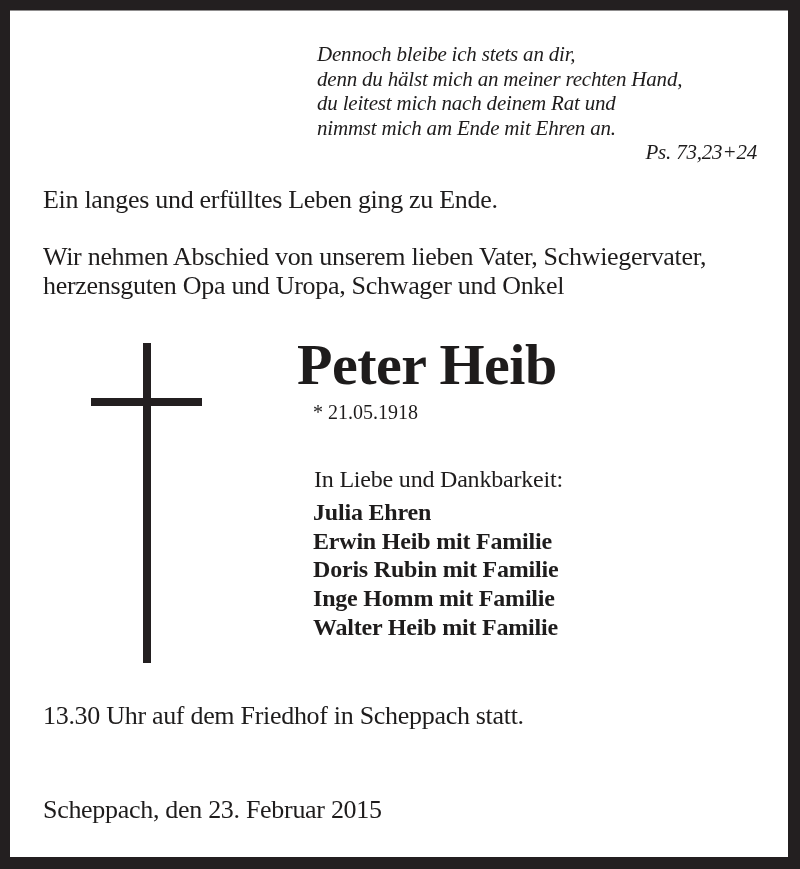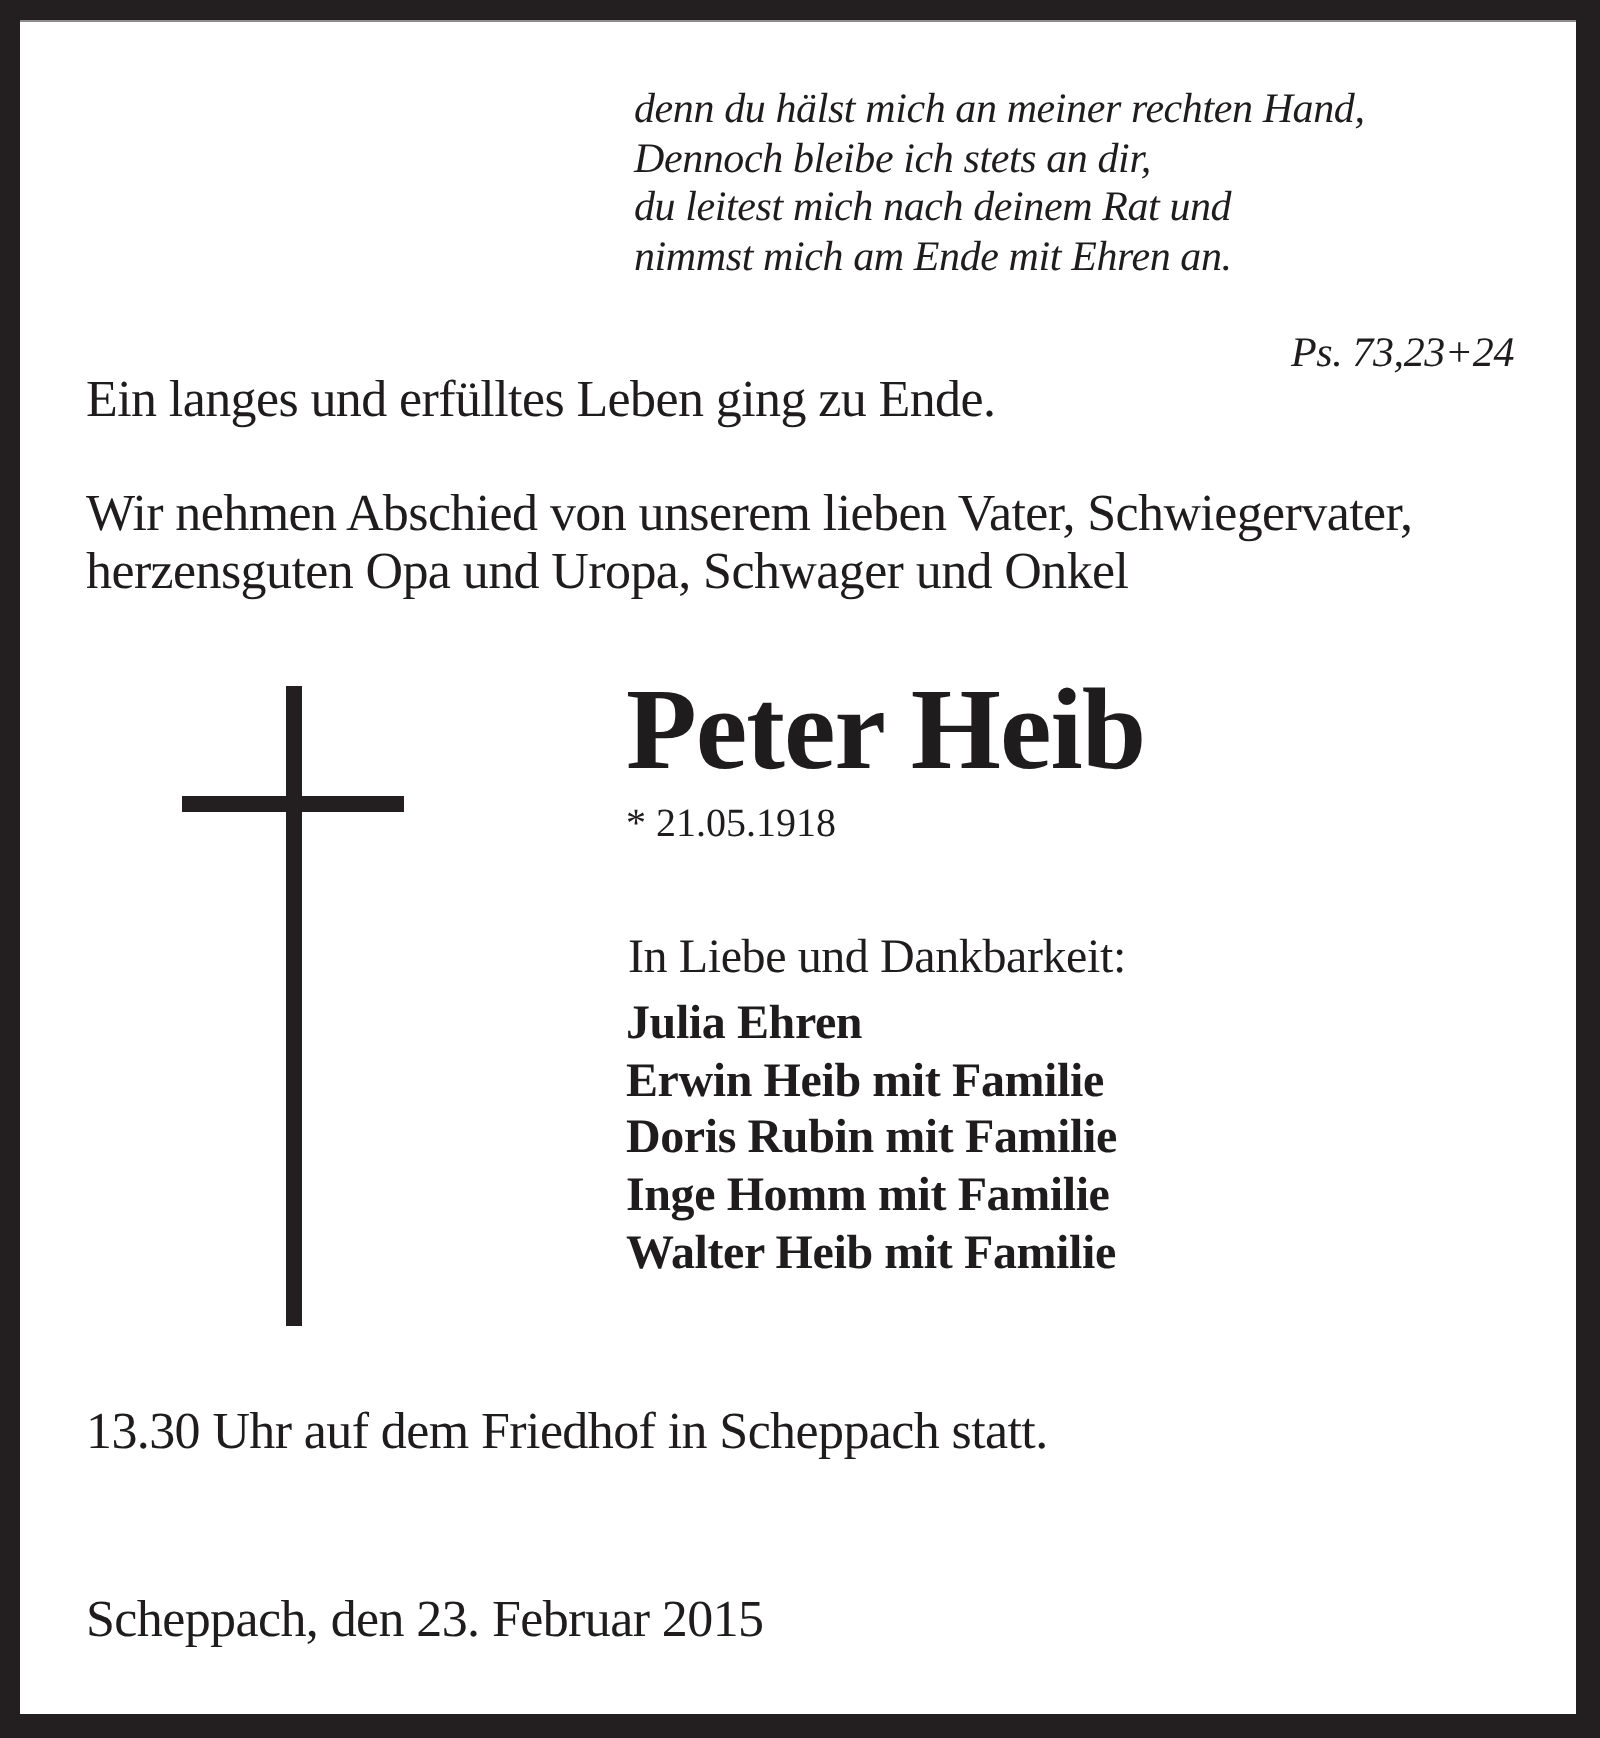--- a/index.html
+++ b/index.html
@@ -25,21 +25,21 @@
   .hairline     { left:10px; top:10px; width:778px; height:1px; background:#8f8d8e; }
 
   
   .quote-block {
     left: 317px; top: 42px; width: 440px;
     font-style: italic;
     font-size: 21px;
     line-height: 24.5px;
     letter-spacing: -0.2px;
   }
-  .quote-attribution { text-align: right; margin-top: 24px; }
+  .quote-attribution { text-align: right; }
 
   .intro-line {
     left: 43px; top: 185px;
     font-size: 26px;
     letter-spacing: -0.3px;
     white-space: nowrap;
     font-family: Liberation Serif, serif;
   }
   .farewell-block {
     left: 43px; top: 242px;
@@ -47,21 +47,21 @@
     line-height: 29px;
     letter-spacing: -0.3px;
     white-space: nowrap;
   }
 
   
   .cross-v { left:143px; top:343px; width:8px; height:320px; background:#231f20; }
   .cross-h { left:91px;  top:398px; width:111px; height:8px;  background:#231f20; }
 
   .deceased-name {
-    left: 313px; top: 333px;
+    left: 297px; top: 333px;
     font-size: 58px;
     font-weight: bold;
     line-height: 1.1;
     letter-spacing: -0.5px;
     white-space: nowrap;
   }
   .dates-row {
     left: 313px; top: 401px;
     font-size: 20px;
     display: flex;
@@ -103,22 +103,22 @@
 
 <div>
 
   <div class="abs frame-top"></div>
   <div class="abs frame-left"></div>
   <div class="abs frame-right"></div>
   <div class="abs frame-bottom"></div>
   <div class="abs hairline"></div>
 
   <div class="abs quote-block">
+    <div>Dennoch bleibe ich stets an dir,</div>
     <div>denn du hälst mich an meiner rechten Hand,</div>
-    <div>Dennoch bleibe ich stets an dir,</div>
     <div>du leitest mich nach deinem Rat und</div>
     <div>nimmst mich am Ende mit Ehren an.</div>
     <div class="quote-attribution">Ps. 73,23+24</div>
   </div>
 
   <div class="abs intro-line">Ein langes und erfülltes Leben ging zu Ende.</div>
 
   <div class="abs farewell-block">
     <div>Wir nehmen Abschied von unserem lieben Vater, Schwiegervater,</div>
     <div>herzensguten Opa und Uropa, Schwager und Onkel</div>

